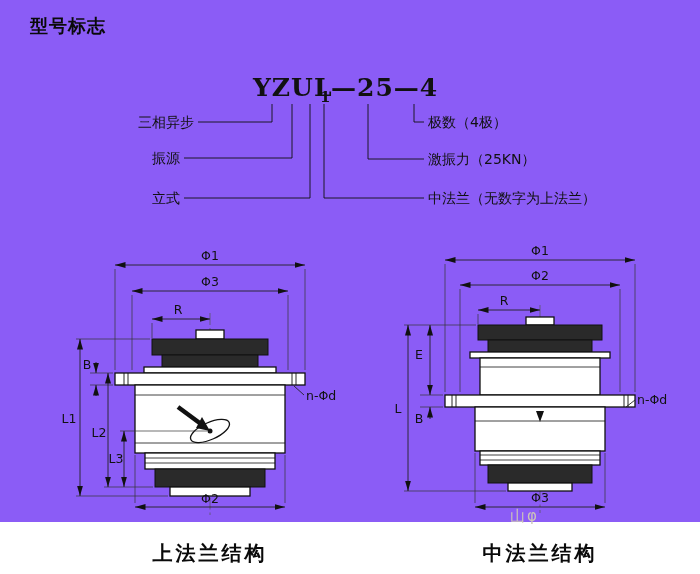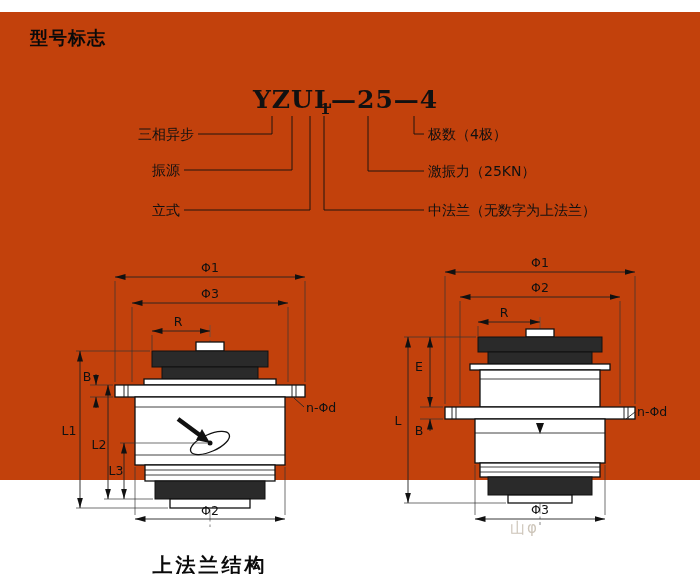--- a/index.html
+++ b/index.html
@@ -1,18 +1,18 @@
 <!DOCTYPE html>
 <html><head>
 <meta charset="utf-8">
 <style>
   *{margin:0;padding:0;box-sizing:border-box}
   html,body{width:700px;height:574px}
   body{background:#ffffff;font-family:"DejaVu Sans","Liberation Sans",sans-serif;position:relative;overflow:hidden;color:#111}
-  .canvas{position:absolute;left:0;top:12px;width:700px;height:468px;background:#c2410c}
+  .canvas{position:absolute;left:0;top:0;width:700px;height:522px;background:#8b5cf6}
   .title{position:absolute;left:30px;top:14px;font-size:18px;font-weight:700;letter-spacing:1px;color:#0a0a0a}
   svg{position:absolute;overflow:visible}
   .model-svg{left:0;top:58px}
   .draw-left{left:60px;top:245px}
   .draw-right{left:390px;top:245px}
   text{fill:#111}
   .code{font-family:"DejaVu Serif","Liberation Serif",serif;font-weight:700;font-size:25px;letter-spacing:1px}
   .code-sub{font-family:"DejaVu Serif","Liberation Serif",serif;font-weight:700;font-size:15px}
   .lbl{font-size:14px}
   .co{stroke:#111;stroke-width:0.9;fill:none}
@@ -225,14 +225,15 @@
       <text class="dim-t" x="29" y="178" text-anchor="middle">B</text>
     </g>
 
     <g>
       <line class="dim" x1="236" y1="162" x2="245" y2="155"></line>
       <text class="dim-t" x="247" y="159">n-Φd</text>
     </g>
   </svg>
 
   <div class="caption" style="left:60px;top:540px">上法兰结构</div>
+  <div class="caption" style="left:390px;top:540px">中法兰结构</div>
 
 </div>
 
 </body></html>

